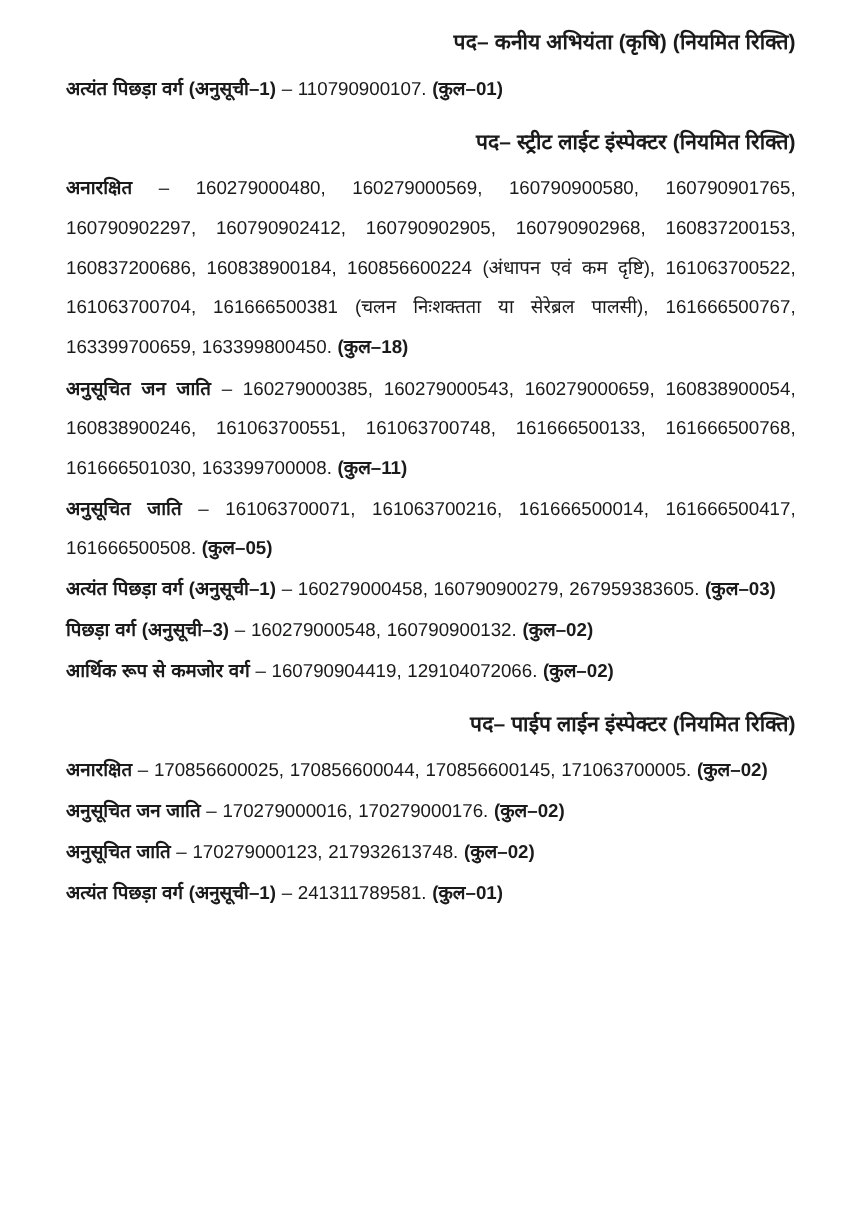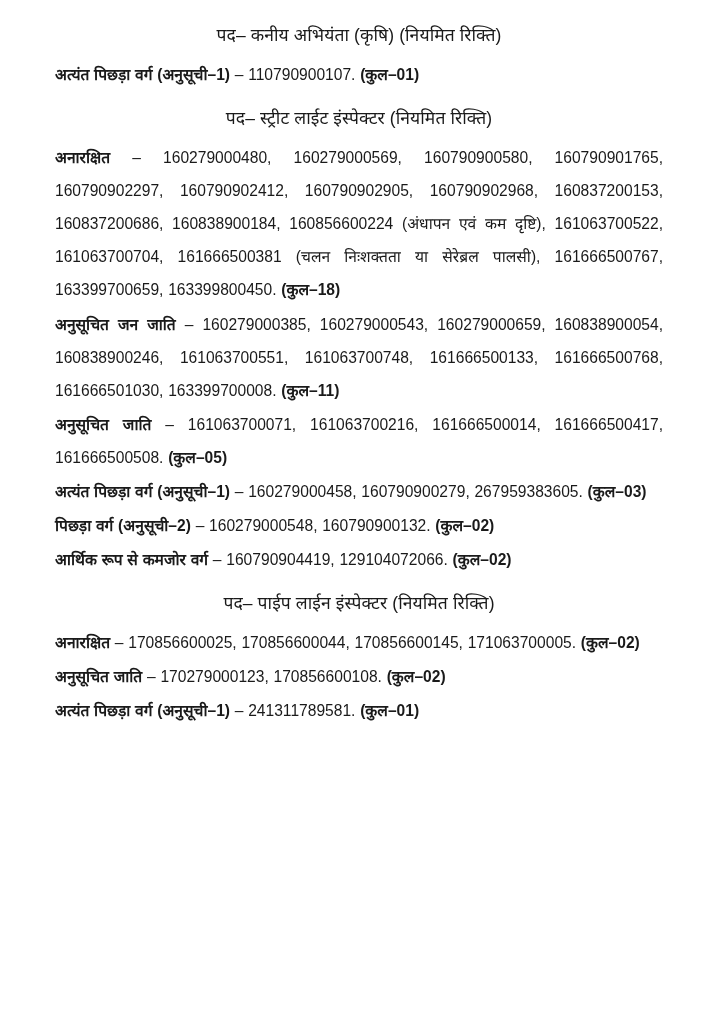--- a/index.html
+++ b/index.html
@@ -17,23 +17,23 @@
     -webkit-font-smoothing: antialiased;
   }
   .page {
     box-sizing: border-box;
     width: 718px;
     height: 1024px;
     padding: 22px 55px 10px 55px;
     background: #ffffff;
   }
   .post-heading {
-    text-align: center;
+    text-align: right;
     font-size: 17.5px;
-    font-weight: 400;
+    font-weight: 700;
     line-height: 1.55;
     margin: 0 0 9px 0;
     letter-spacing: 0.1px;
   }
   .post-heading.spaced-top {
     margin-top: 14px;
   }
   .cat-para {
     text-align: justify;
     text-justify: inter-word;
@@ -106,21 +106,21 @@
     </p>
 
     <p class="cat-para">
       <span class="cat-label">अत्यंत पिछड़ा वर्ग (अनुसूची–1)</span>
       <span class="dash">–</span>
       <span class="roll-list">160279000458, 160790900279, 267959383605.</span>
       <span class="total">(कुल–03)</span>
     </p>
 
     <p class="cat-para">
-      <span class="cat-label">पिछड़ा वर्ग (अनुसूची–2)</span>
+      <span class="cat-label">पिछड़ा वर्ग (अनुसूची–3)</span>
       <span class="dash">–</span>
       <span class="roll-list">160279000548, 160790900132.</span>
       <span class="total">(कुल–02)</span>
     </p>
 
     <p class="cat-para">
       <span class="cat-label">आर्थिक रूप से कमजोर वर्ग</span>
       <span class="dash">–</span>
       <span class="roll-list">160790904419, 129104072066.</span>
       <span class="total">(कुल–02)</span>
@@ -130,25 +130,31 @@
   <div class="sect">
     <h2 class="post-heading spaced-top">पद– पाईप लाईन इंस्पेक्टर (नियमित रिक्ति)</h2>
 
     <p class="cat-para">
       <span class="cat-label">अनारक्षित</span>
       <span class="dash">–</span>
       <span class="roll-list">170856600025, 170856600044, 170856600145, 171063700005.</span>
       <span class="total">(कुल–02)</span>
     </p>
 
+    <p class="cat-para">
+      <span class="cat-label">अनुसूचित जन जाति</span>
+      <span class="dash">–</span>
+      <span class="roll-list">170279000016, 170279000176.</span>
+      <span class="total">(कुल–02)</span>
+    </p>
 
     <p class="cat-para">
       <span class="cat-label">अनुसूचित जाति</span>
       <span class="dash">–</span>
-      <span class="roll-list">170279000123, 170856600108.</span>
+      <span class="roll-list">170279000123, 217932613748.</span>
       <span class="total">(कुल–02)</span>
     </p>
 
     <p class="cat-para">
       <span class="cat-label">अत्यंत पिछड़ा वर्ग (अनुसूची–1)</span>
       <span class="dash">–</span>
       <span class="roll-list">241311789581.</span>
       <span class="total">(कुल–01)</span>
     </p>
   </div>

